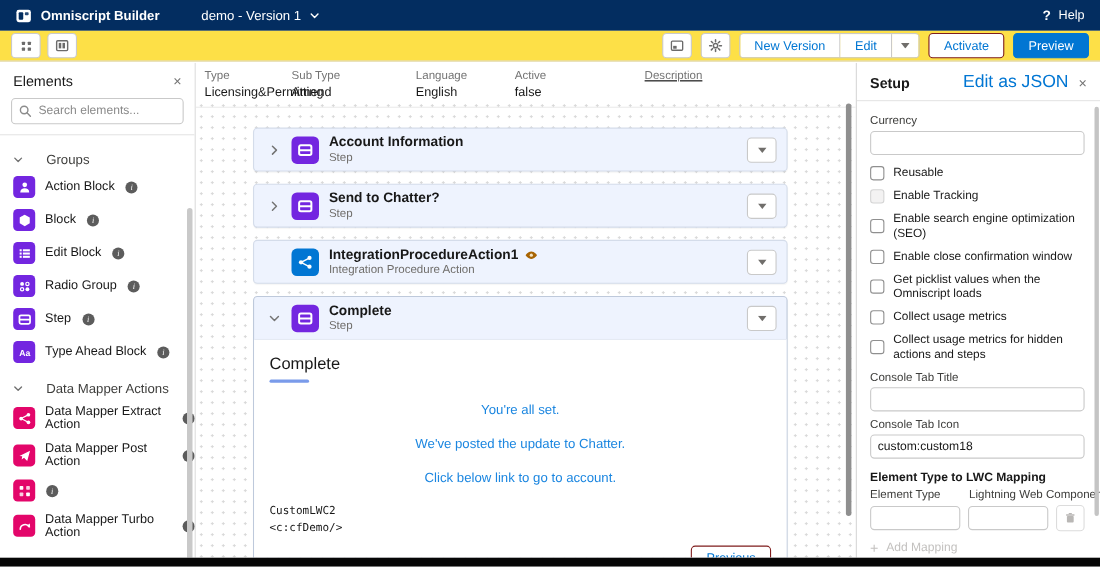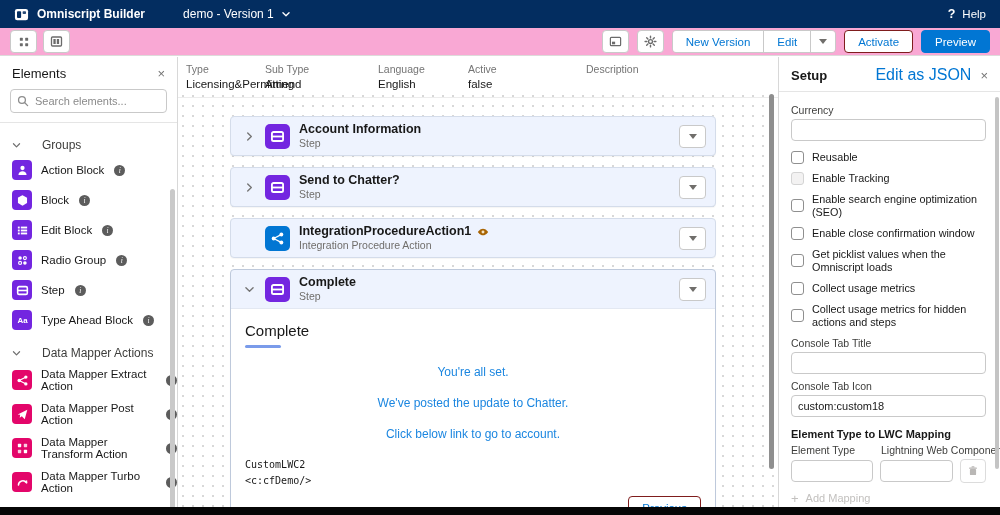--- a/index.html
+++ b/index.html
@@ -11,21 +11,21 @@
   .topnav { position:absolute; top:0; left:0; right:0; height:28px;
             background:var(--navy,#032D60); display:flex; align-items:center;
             padding:0 14px; color:#fff; }
   .topnav .app-icon { margin-right:8px; display:flex; }
   .topnav .app-title { font-size:12px; font-weight:600; }
   .topnav .version { margin-left:38px; font-size:12px; display:flex; align-items:center; gap:7px; cursor:pointer; }
   .topnav .help { margin-left:auto; display:flex; align-items:center; gap:7px; font-size:11.5px; cursor:pointer; }
   .topnav .help .qmark { font-weight:700; font-size:12.5px; }
 
   
-  .toolbar { position:absolute; top:28px; left:0; right:0; height:28px; background:#f9a8d4;
+  .toolbar { position:absolute; top:28px; left:0; right:0; height:28px; background:#fde047;
              border-bottom:1px solid #dddbda; display:flex; align-items:center; padding:0 10px; }
   .icon-btn { width:27px; height:23px; border:1px solid #c9c9c9; border-radius:4px; background:#fff;
               display:flex; align-items:center; justify-content:center; margin-right:6px; cursor:pointer; }
   .tb-right { margin-left:auto; display:flex; align-items:center; gap:8px; }
   .btn { height:23px; border:1px solid #7f1d1d; border-radius:4px; background:#fff;
          color:var(--accent,#0176D3); font-size:11.5px; font-weight:500; padding:0 13px;
          display:flex; align-items:center; cursor:pointer; font-family:inherit; }
   .btn-group { display:flex; height:23px; border:1px solid #c9c9c9; border-radius:4px; overflow:hidden; }
   .btn-group .seg { display:flex; align-items:center; padding:0 13px; font-size:11.5px; font-weight:500;
                     color:var(--accent,#0176D3); border-right:1px solid #c9c9c9; cursor:pointer; background:#fff; }
@@ -56,21 +56,21 @@
   .bg-blue   { background:var(--icon-blue,#0176D3); }
   .info-badge { width:11px; height:11px; border-radius:50%; background:#5c5c5c; color:#fff;
                 font-size:7.5px; font-style:italic; font-family:"Liberation Serif",serif;
                 display:inline-flex; align-items:center; justify-content:center; margin-left:1px; flex:none; }
   .sb-scroll { position:absolute; right:2px; top:132px; width:5px; height:360px; background:#c9c9c9; border-radius:3px; }
 
   
   .canvas { flex:1; position:relative; background:#fff; overflow:hidden; }
   .meta-row { display:flex; padding:6px 8px 7px; background:#fff; border-bottom:1px solid #ececec; }
   .meta-col { display:flex; flex-direction:column; }
-  .meta-col.c0{width:79px;} .meta-col.c1{width:113px;} .meta-col.c2{width:90px;} .meta-col.c3{width:118px;} .meta-col.c4{flex:1;}
+  .meta-col.c0{width:79px;} .meta-col.c1{width:113px;} .meta-col.c2{width:90px;} .meta-col.c3{width:118px;} .meta-col.c4{flex:1;text-decoration:underline;}
   .meta-label { font-size:10.5px; color:#747474; }
   .meta-value { font-size:11.5px; color:#181818; margin-top:3px; min-height:12px; }
   .canvas-body { position:absolute; top:34px; bottom:0; left:0; right:0;
                  background-image:radial-gradient(#d8d8d8 1px, transparent 1.1px);
                  background-size:10px 10px; padding:25px 0 0 52px; overflow:hidden; }
   .card { width:486px; background:var(--card-bg,#EEF3FE); border:1px solid #d4dcea; border-radius:4px;
           margin-bottom:11px; box-shadow:0 1px 1px rgba(0,0,0,0.04); }
   .card.expanded { border-color:#bec9db; }
   .card-head { display:flex; align-items:center; height:38px; padding:0 9px 0 12px; gap:9px; }
   .chev-slot { width:13px; flex:none; display:flex; justify-content:center; cursor:pointer; }
@@ -330,21 +330,20 @@
           <span class="itm-icon bg-pink">
               <svg width="13" height="13" viewBox="0 0 14 14">
                 <g fill="#fff">
                   <rect x="2" y="2" width="3.6" height="3.6" rx="0.7"></rect>
                   <rect x="8.4" y="2" width="3.6" height="3.6" rx="0.7" opacity="0.8"></rect>
                   <rect x="2" y="8.4" width="3.6" height="3.6" rx="0.7" opacity="0.8"></rect>
                   <rect x="8.4" y="8.4" width="3.6" height="3.6" rx="0.7"></rect>
                 </g>
               </svg>
             </span>
-          <span>Data Mapper Transform Action</span>
           <span class="info-badge">i</span>
         </div>
         <div class="sb-item">
           <span class="itm-icon bg-pink">
               <svg width="13" height="13" viewBox="0 0 14 14">
                 <path d="M2.6 9.8a4.7 4.7 0 018.7-2.3" fill="none" stroke="#fff" stroke-width="1.6" stroke-linecap="round"></path>
                 <path d="M11.9 4.2l.4 3.6-3.4-1.3z" fill="#fff"></path>
               </svg>
             </span>
           <span>Data Mapper Turbo Action</span>

